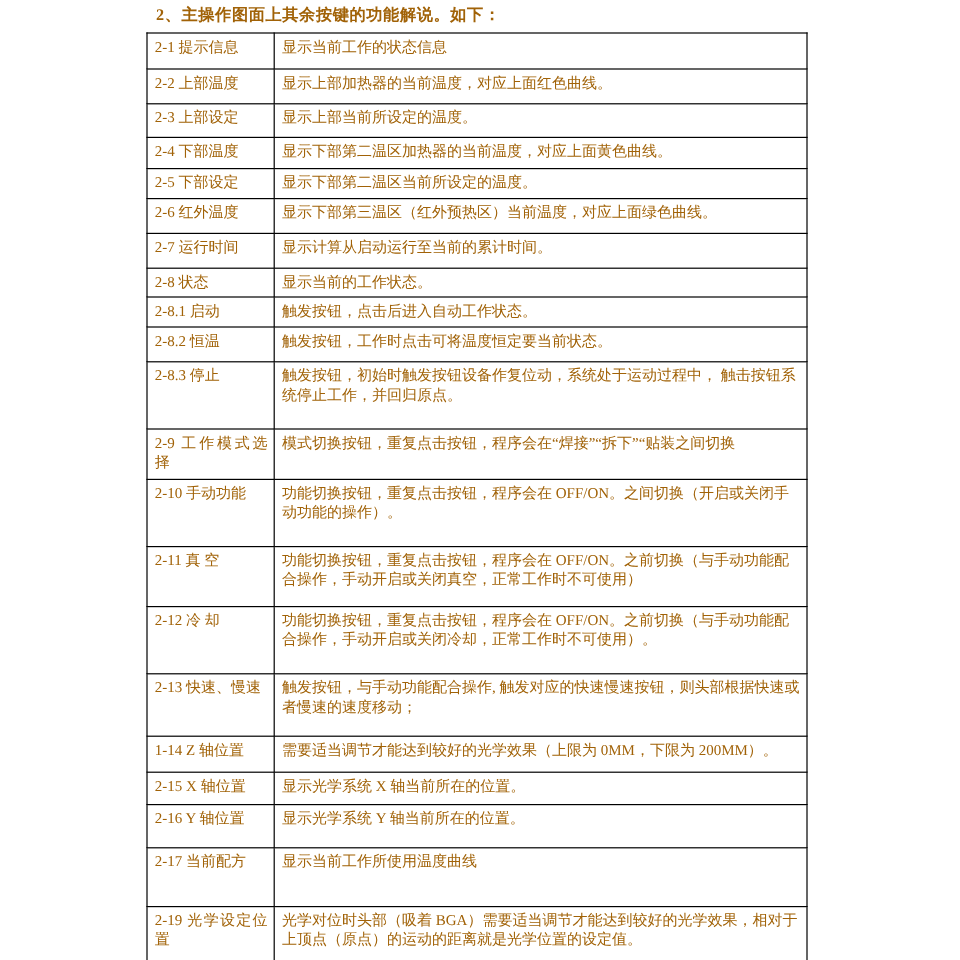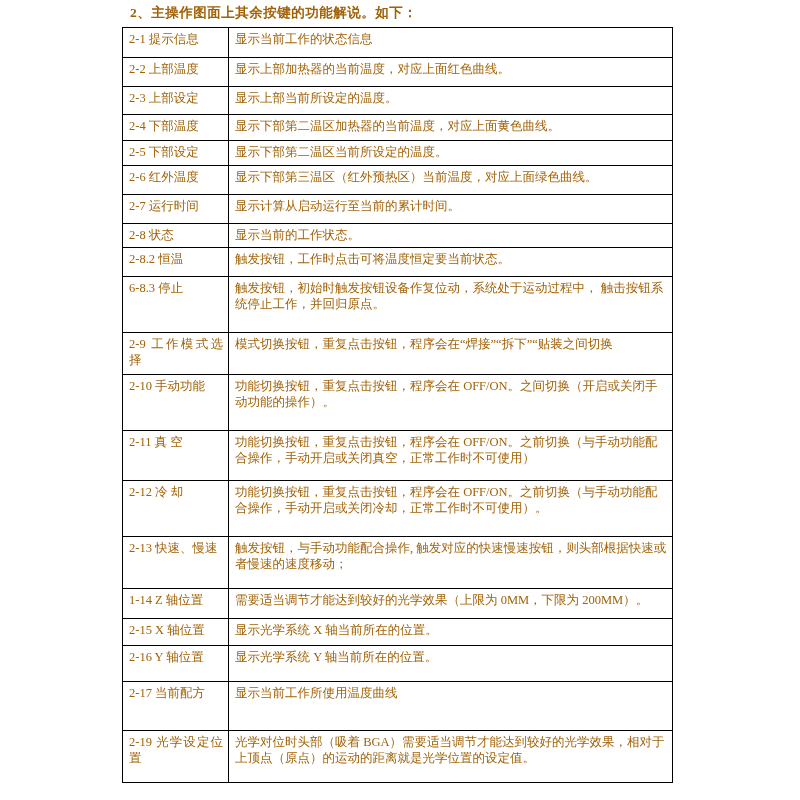--- a/index.html
+++ b/index.html
@@ -79,26 +79,30 @@
         <td class="c2">显示下部第三温区（红外预热区）当前温度，对应上面绿色曲线。</td>
       </tr>
       <tr style="height:29px">
         <td class="c1">2-7 运行时间</td>
         <td class="c2">显示计算从启动运行至当前的累计时间。</td>
       </tr>
       <tr style="height:24px">
         <td class="c1">2-8 状态</td>
         <td class="c2">显示当前的工作状态。</td>
       </tr>
+      <tr style="height:25px">
+        <td class="c1">2-8.1 启动</td>
+        <td class="c2">触发按钮，点击后进入自动工作状态。</td>
+      </tr>
       <tr style="height:29px">
         <td class="c1">2-8.2 恒温</td>
         <td class="c2">触发按钮，工作时点击可将温度恒定要当前状态。</td>
       </tr>
       <tr style="height:56px">
-        <td class="c1">6-8.3 停止</td>
+        <td class="c1">2-8.3 停止</td>
         <td class="c2">触发按钮，初始时触发按钮设备作复位动，系统处于运动过程中， 触击按钮系统停止工作，并回归原点。</td>
       </tr>
       <tr style="height:42px">
         <td class="c1">2-9 工作模式选择</td>
         <td class="c2">模式切换按钮，重复点击按钮，程序会在“焊接”“拆下”“贴装之间切换</td>
       </tr>
       <tr style="height:56px">
         <td class="c1">2-10 手动功能</td>
         <td class="c2">功能切换按钮，重复点击按钮，程序会在 OFF/ON。之间切换（开启或关闭手动功能的操作）。</td>
       </tr>

